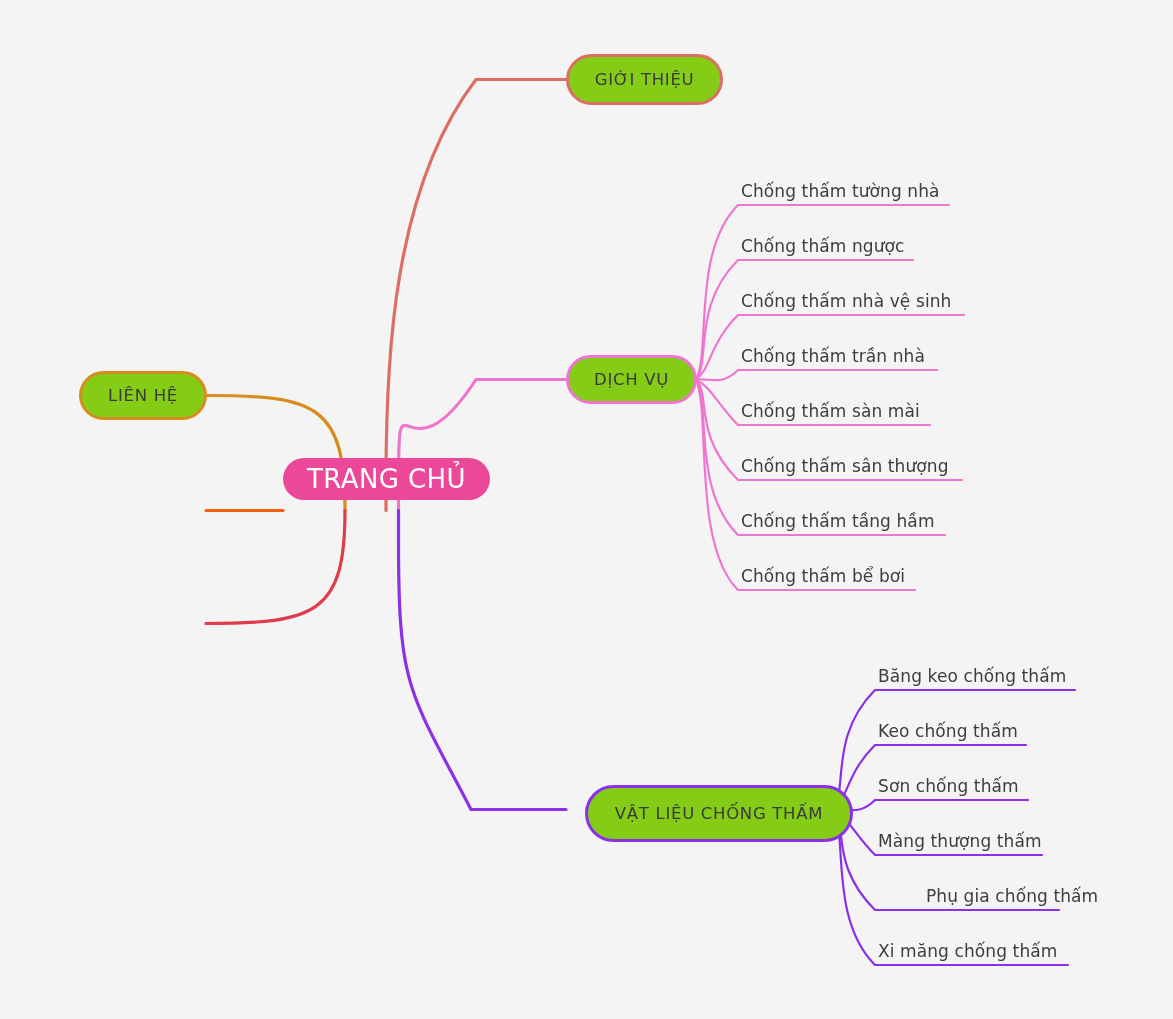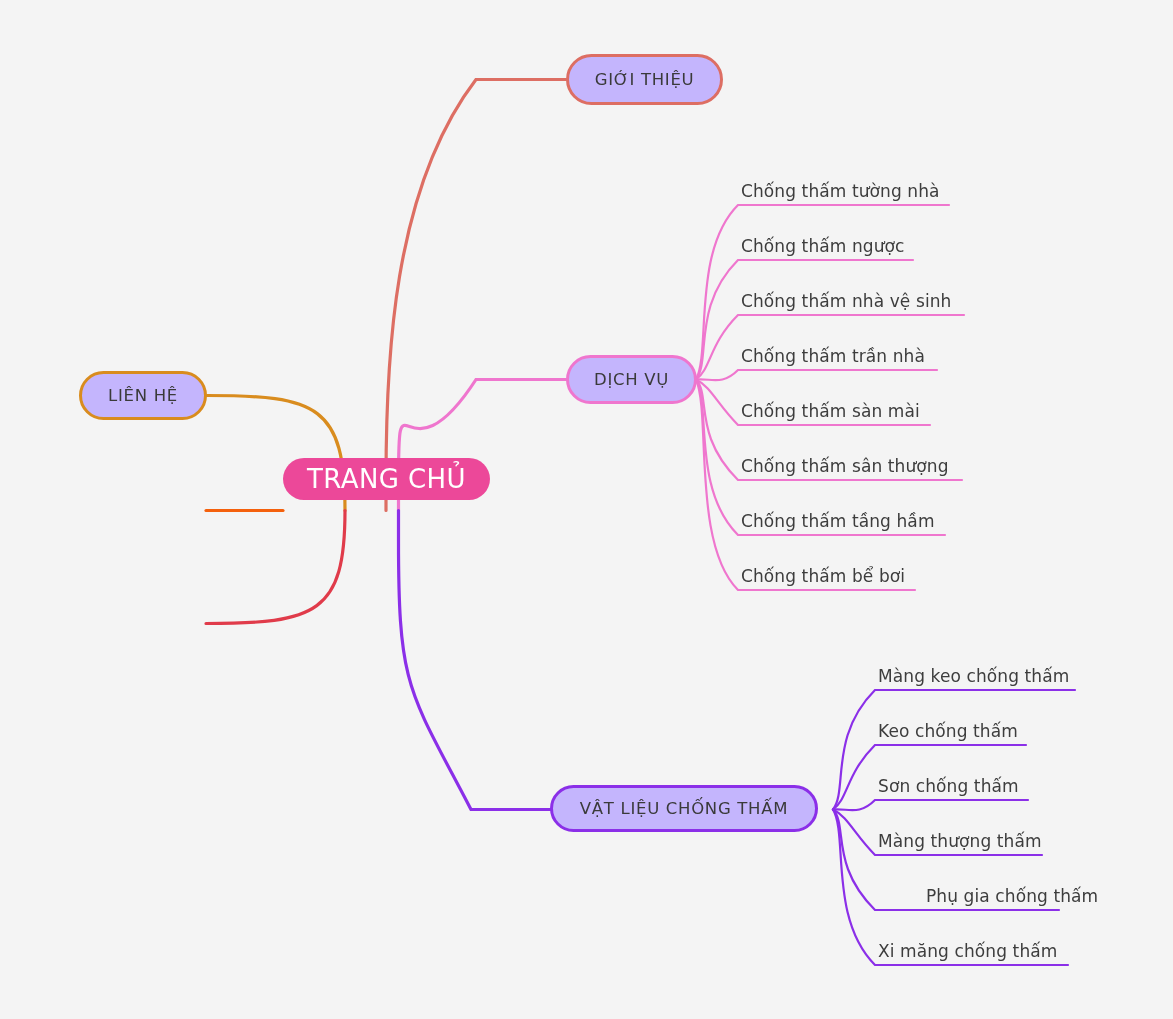--- a/index.html
+++ b/index.html
@@ -39,21 +39,21 @@
   }
   .node-root {
     background: #4b4f6b;
     color: #ffffff;
     border-radius: 999px;
     font-size: 26px;
     letter-spacing: 0.4px;
     font-weight: 400;
   }
   .node-branch {
-    background: #c4b5fd;
+    background: #84cc16;
     border-style: solid;
     border-width: 3px;
     border-radius: 999px;
     color: #3a3a3a;
     font-size: 16.5px;
     letter-spacing: 0.7px;
   }
   .leaf {
     position: absolute;
     white-space: nowrap;
@@ -165,27 +165,27 @@
     <div class="leaf" style="left: 741px; top: 238px;">Chống thấm ngược</div>
     <div class="leaf" style="left: 741px; top: 293px;">Chống thấm nhà vệ sinh</div>
     <div class="leaf" style="left: 741px; top: 348px;">Chống thấm trần nhà</div>
     <div class="leaf" style="left: 741px; top: 403px;">Chống thấm sàn mài</div>
     <div class="leaf" style="left: 741px; top: 458px;">Chống thấm sân thượng</div>
     <div class="leaf" style="left: 741px; top: 513px;">Chống thấm tầng hầm</div>
     <div class="leaf" style="left: 741px; top: 568px;">Chống thấm bể bơi</div>
     <div class="node node-branch" style="left: 566px; top: 355px; width: 131px; height: 49px; border-color: rgb(239, 118, 206); justify-content: center;">
       <span>DỊCH VỤ</span>
     </div>
-    <div class="leaf" style="left: 878px; top: 668px;">Màng keo chống thấm</div>
+    <div class="leaf" style="left: 878px; top: 668px;">Băng keo chống thấm</div>
     <div class="leaf" style="left: 878px; top: 723px;">Keo chống thấm</div>
     <div class="leaf" style="left: 878px; top: 778px;">Sơn chống thấm</div>
     <div class="leaf" style="left: 878px; top: 833px;">Màng thượng thấm</div>
     <div class="leaf" style="left: 926px; top: 888px;">Phụ gia chống thấm</div>
     <div class="leaf" style="left: 878px; top: 943px;">Xi măng chống thấm</div>
-    <div class="node node-branch" style="left: 550px; top: 785px; width: 268px; height: 47px; border-color: rgb(139, 47, 232);">
+    <div class="node node-branch" style="left: 585px; top: 785px; width: 268px; height: 57px; border-color: rgb(139, 47, 232);">
       <span>VẬT LIỆU CHỐNG THẤM</span>
     </div>
     <div class="node node-branch" style="left: 79px; top: 371px; width: 128px; height: 49px; border-color: rgb(217, 140, 30);">
       <span>LIÊN HỆ</span>
     </div>
     <div class="node node-root" style="left: 283px; top: 458px; width: 207px; height: 42px; background: #ec4899; color: rgb(255, 255, 255);">
       <span>TRANG CHỦ</span>
     </div>
   </div>
 

